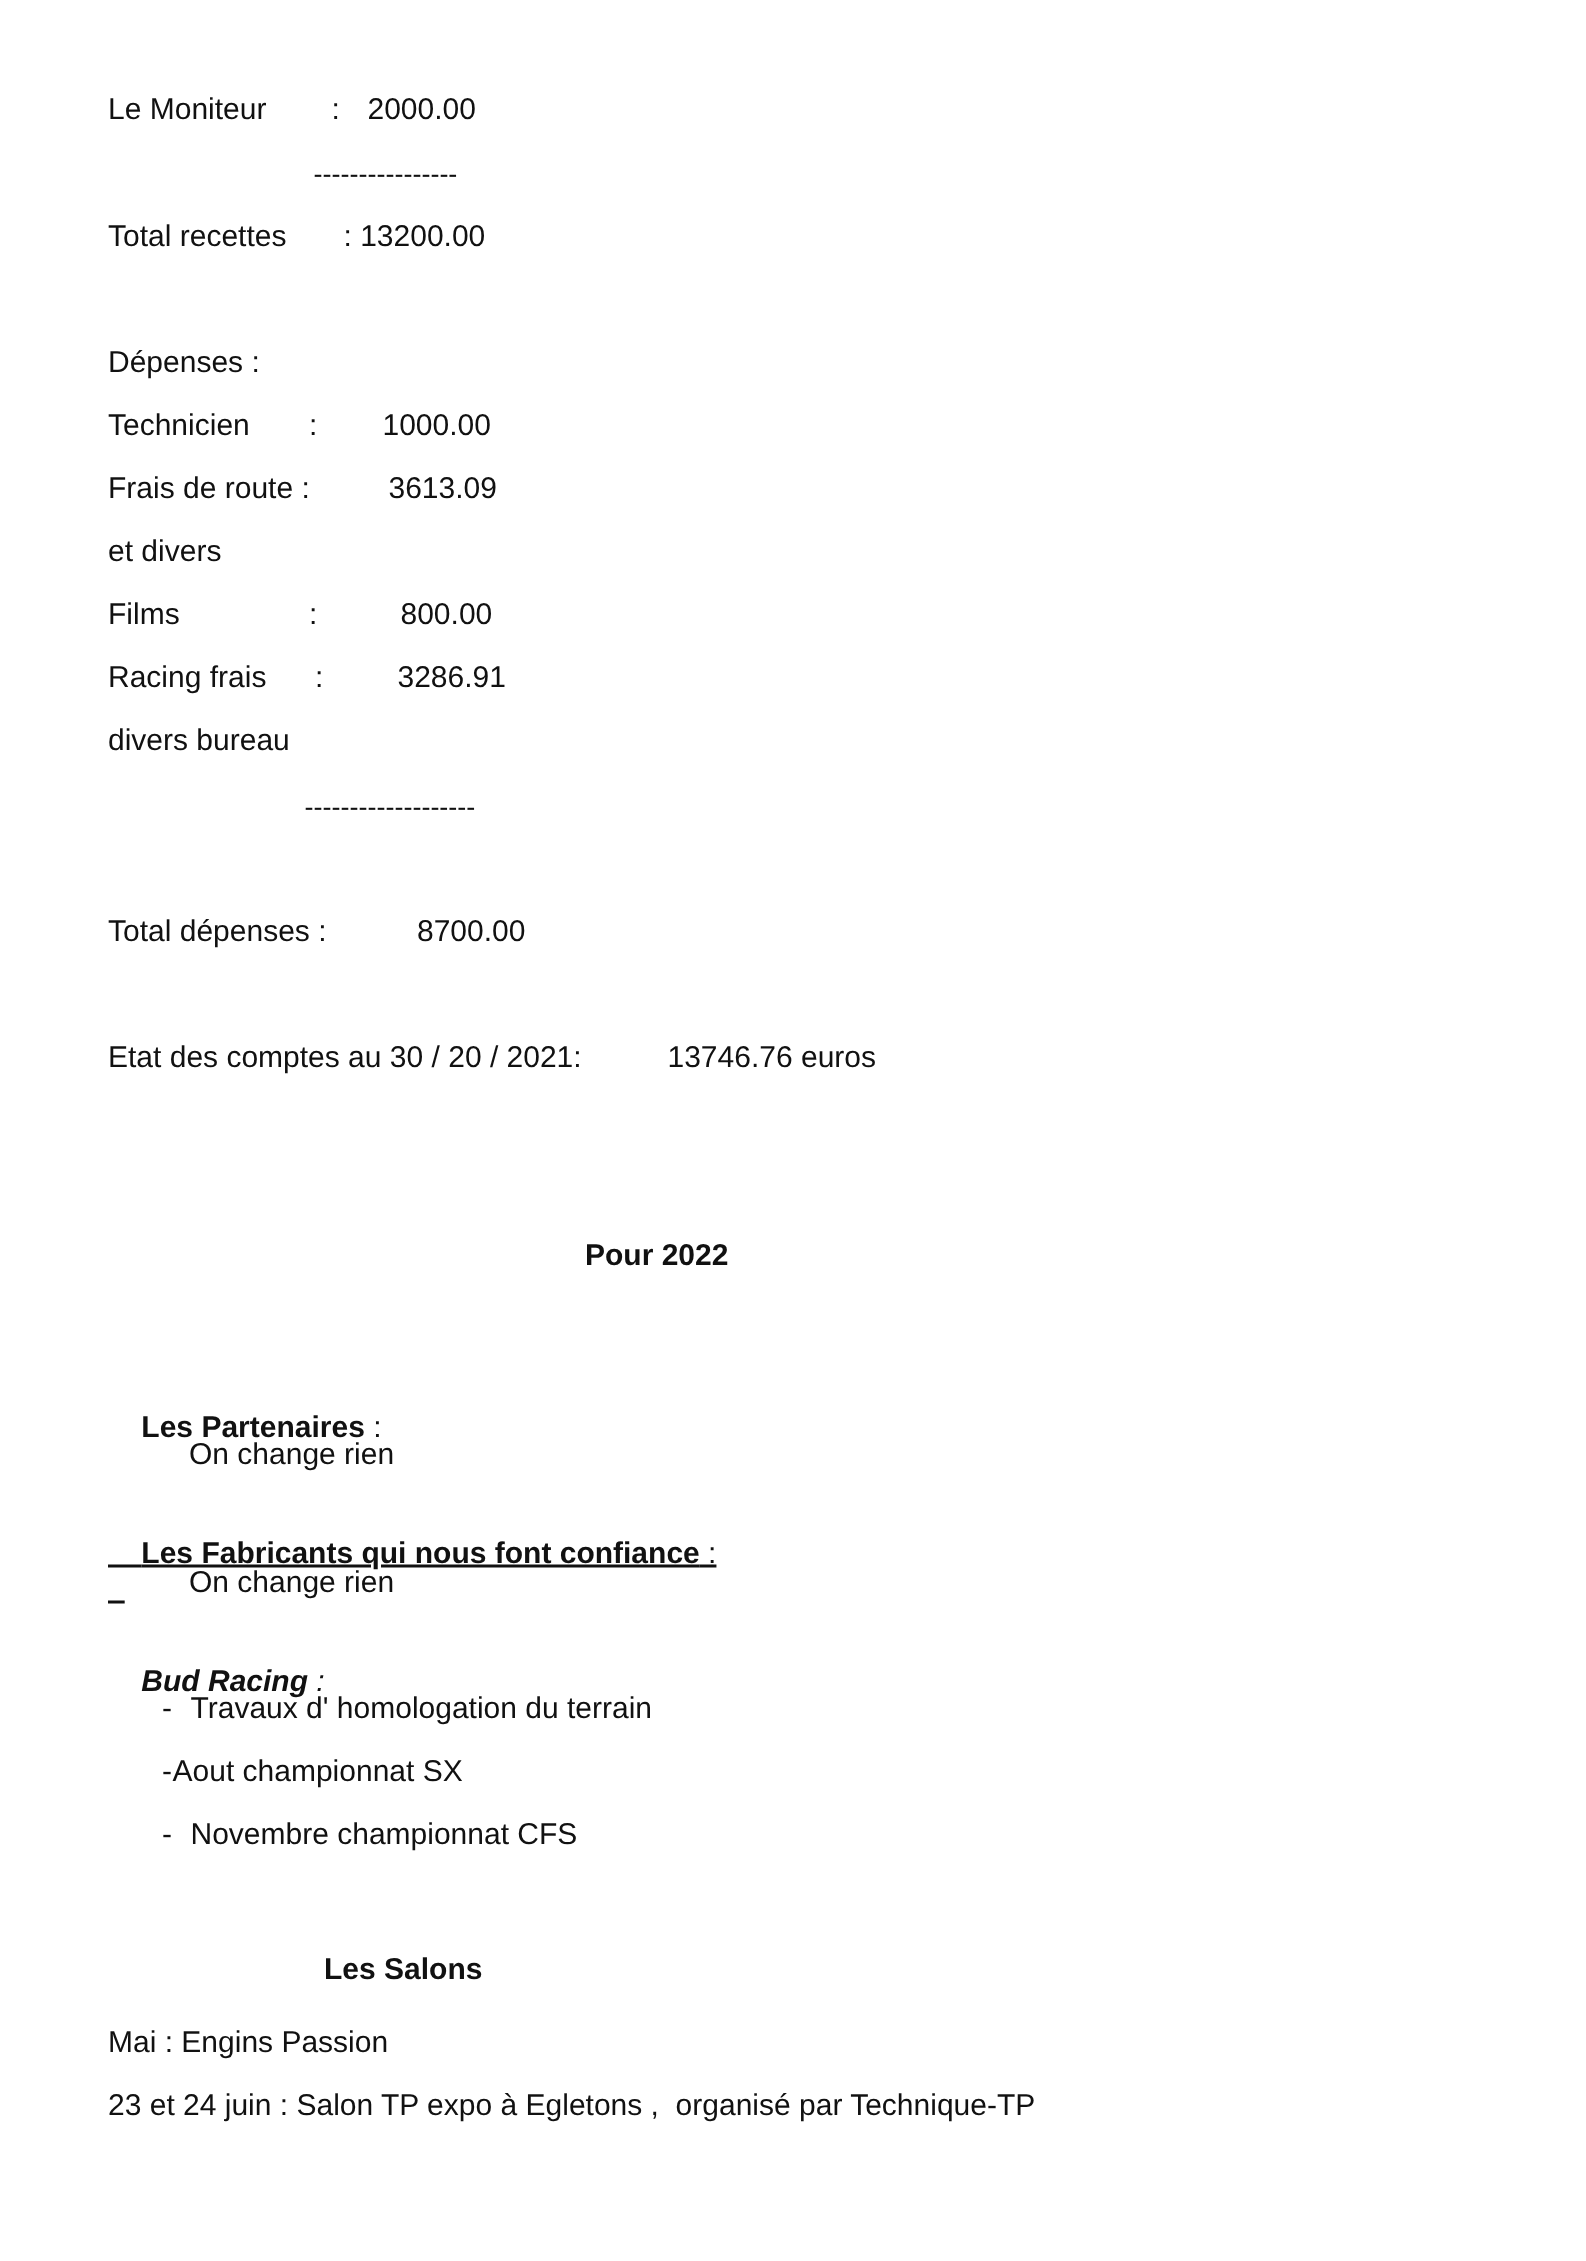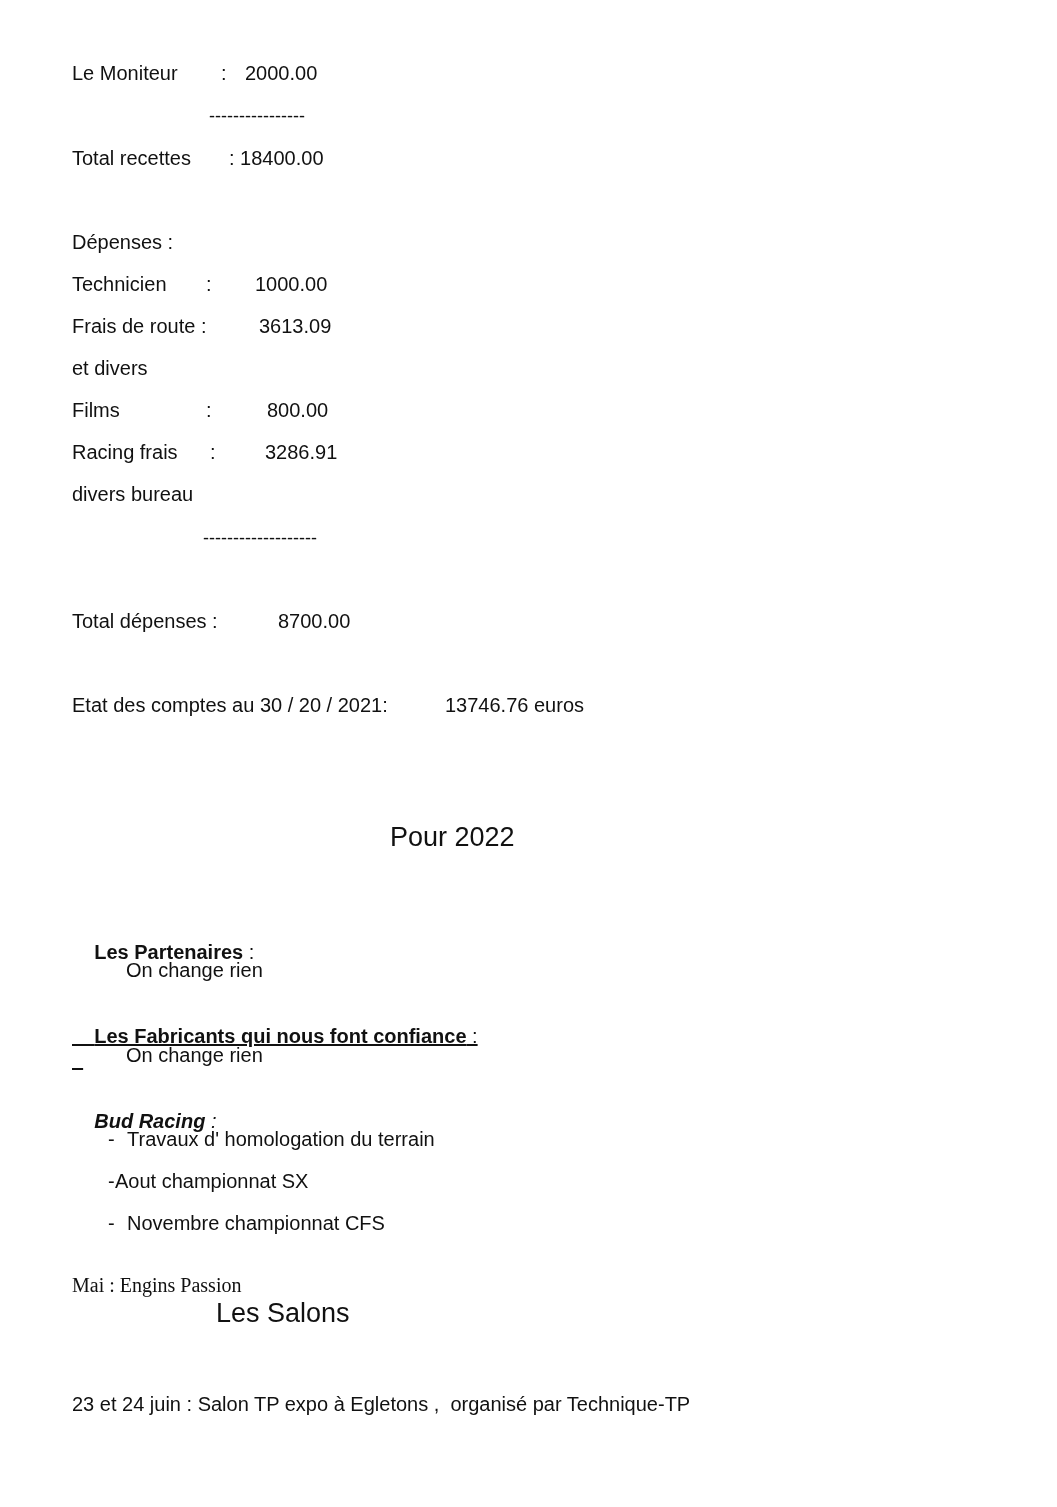--- a/index.html
+++ b/index.html
@@ -17,39 +17,39 @@
       font-size: 20px;
     }
     .line {
       position: absolute;
       white-space: pre;
       line-height: 24px;
     }
     .b { font-weight: normal; }
     .heading {
       position: absolute;
-      font-weight: normal;
-      font-size: 27px;
+      font-weight: bold;
+      font-size: 20px;
       line-height: 32px;
       white-space: pre;
     }
     .dashes { letter-spacing: 0px; font-size: 18px; }
   </style>
 </head>
 <body>
 
 <div>
   <span class="line" style="left:72px; top:61px;">Le Moniteur</span>
   <span class="line" style="left:221px; top:61px;">:</span>
   <span class="line" style="left:245px; top:61px;">2000.00</span>
 </div>
 <span class="line dashes" style="left:209px; top:104px;">----------------</span>
 <div>
   <span class="line b" style="left:72px; top:146px;">Total recettes</span>
-  <span class="line b" style="left:229px; top:146px;">: 18400.00</span>
+  <span class="line b" style="left:229px; top:146px;">: 13200.00</span>
 </div>
 
 <span class="line b" style="left:72px; top:230px;">Dépenses :</span>
 
 <div>
   <span class="line" style="left:72px; top:272px;">Technicien</span>
   <span class="line" style="left:206px; top:272px;">:</span>
   <span class="line" style="left:255px; top:272px;">1000.00</span>
 </div>
 <div>
@@ -104,14 +104,14 @@
     <span class="line" style="left:108px; top:1127px;">-</span>
     <span class="line" style="left:127px; top:1127px;">Travaux d' homologation du terrain</span>
     <span class="line" style="left:108px; top:1169px;">-</span>
     <span class="line" style="left:115px; top:1169px;">Aout championnat SX</span>
     <span class="line" style="left:108px; top:1211px;">-</span>
     <span class="line" style="left:127px; top:1211px;">Novembre championnat CFS</span>
   </div>
 </div>
 
 <span class="heading" style="left:216px; top:1297px;">Les Salons</span>
-<span class="line" style="left:72px; top:1273px;font-family:Liberation Serif, serif;">Mai : Engins Passion</span>
+<span class="line" style="left:72px; top:1350px;">Mai : Engins Passion</span>
 <span class="line" style="left:72px; top:1392px;">23 et 24 juin : Salon TP expo à Egletons ,  organisé par Technique-TP</span>
 
 </body></html>

